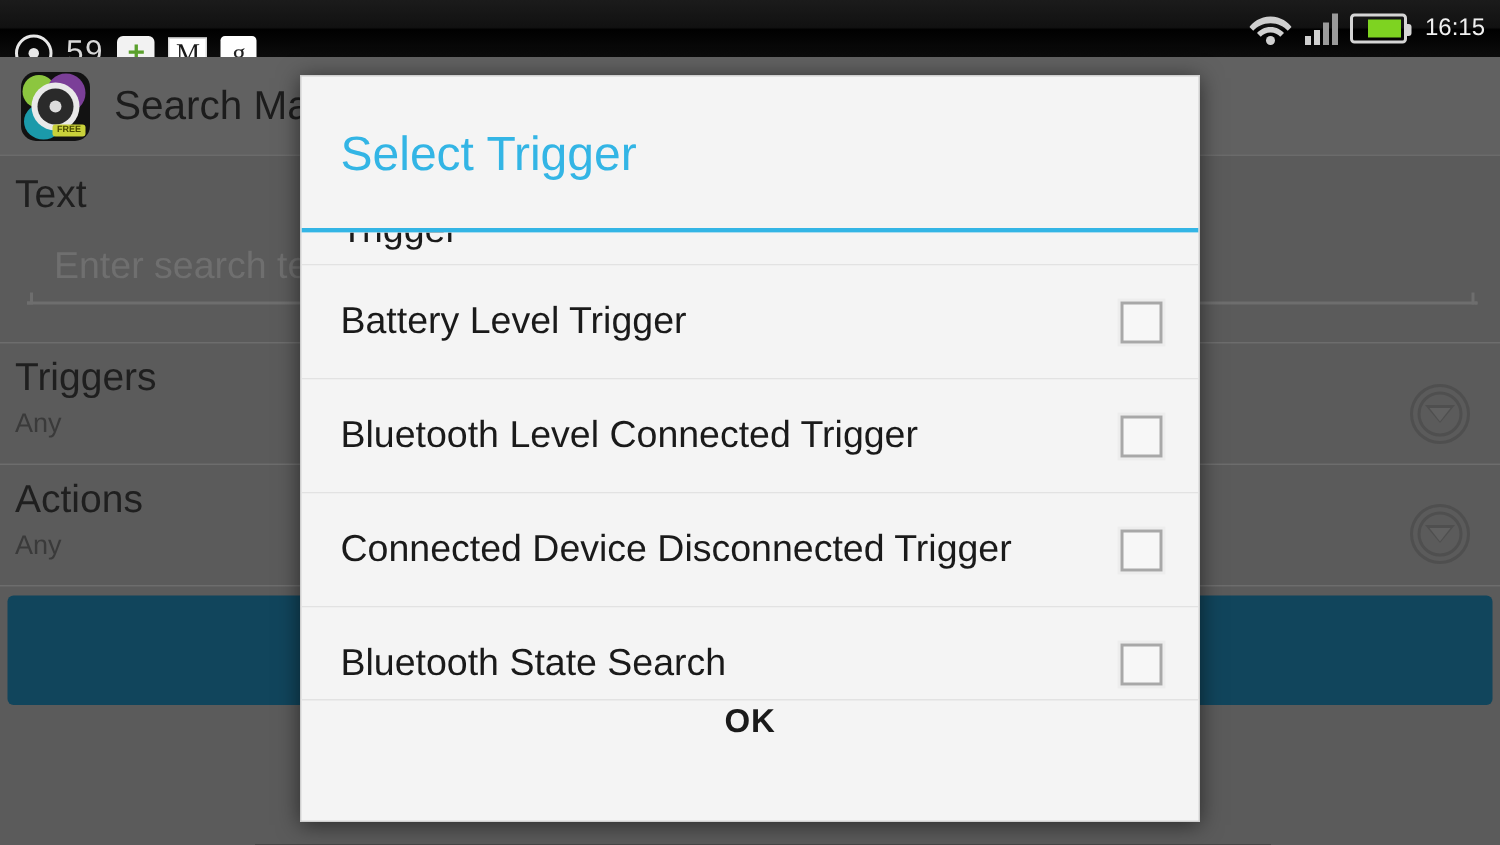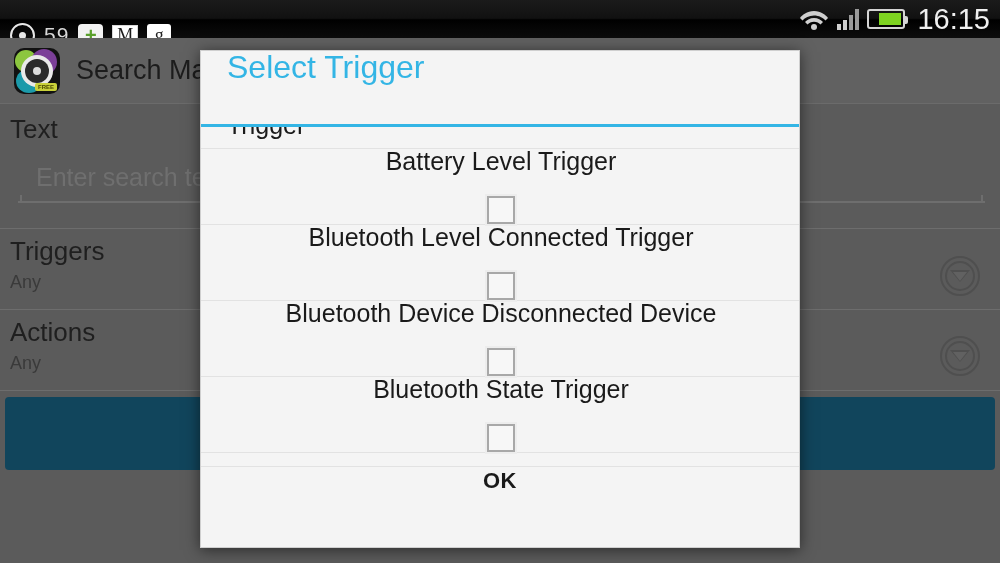--- a/index.html
+++ b/index.html
@@ -132,21 +132,21 @@
     border-radius: 0 2px 2px 0;
   }
   .icon-battery .fill {
     height: 100%;
     width: 74%;
     margin-left: 26%;
     background: #7ed321;
   }
   .sb-clock {
     color: #f0f0f0;
-    font-size: 29px;
+    font-size: 16px;
     letter-spacing: 0px;
     margin-left: 4px;
   }
 
   
   #app {
     position: absolute;
     left: 0; top: 38px;
     width: 1000px; height: 525px;
     background: #5b5b5b;
@@ -343,23 +343,24 @@
     height: 498px;
     background: #f4f4f4;
     box-shadow: 0 2px 14px rgba(0,0,0,0.55);
     border: 1px solid #cfcfcf;
     box-sizing: border-box;
     display: flex;
     flex-direction: column;
     overflow: hidden;
   }
   .dlg-title-wrap {
-    height: 76px;
+    height: 104px;
     flex: 0 0 auto;
     display: flex;
+    align-items: center;
     padding-left: 26px;
     box-sizing: border-box;
     border-bottom: 3px solid #33b5e5;
   }
   .dlg-title {
     color: #33b5e5;
     font-size: 32px;
     line-height: 1;
   }
   .dlg-list {
@@ -368,21 +369,20 @@
     position: relative;
   }
   .dlg-row {
     height: 76px;
     display: flex;
     align-items: center;
     padding: 0 24px 0 26px;
     box-sizing: border-box;
     border-bottom: 1px solid #e2e2e2;
     background: #f4f4f4;
-    flex-direction: column;
   }
   .dlg-row.cut {
     height: 22px;
     align-items: flex-start;
     border-bottom: 1px solid #e2e2e2;
     overflow: hidden;
   }
   .dlg-row.cut .row-label {
     margin-top: -14px;
   }
@@ -526,26 +526,26 @@
         <div class="row-label">Battery Level Trigger</div>
         <div class="checkbox"></div>
       </div>
 
       <div class="dlg-row">
         <div class="row-label">Bluetooth Level Connected Trigger</div>
         <div class="checkbox"></div>
       </div>
 
       <div class="dlg-row">
-        <div class="row-label">Bluetooth Device Disconnected Device</div>
+        <div class="row-label">Connected Device Disconnected Trigger</div>
         <div class="checkbox"></div>
       </div>
 
       <div class="dlg-row">
-        <div class="row-label">Bluetooth State Trigger</div>
+        <div class="row-label">Bluetooth State Search</div>
         <div class="checkbox"></div>
       </div>
     </div>
 
     <div class="dlg-footer">
       <button class="ok-btn">OK</button>
     </div>
   </div>
 
 </div>

